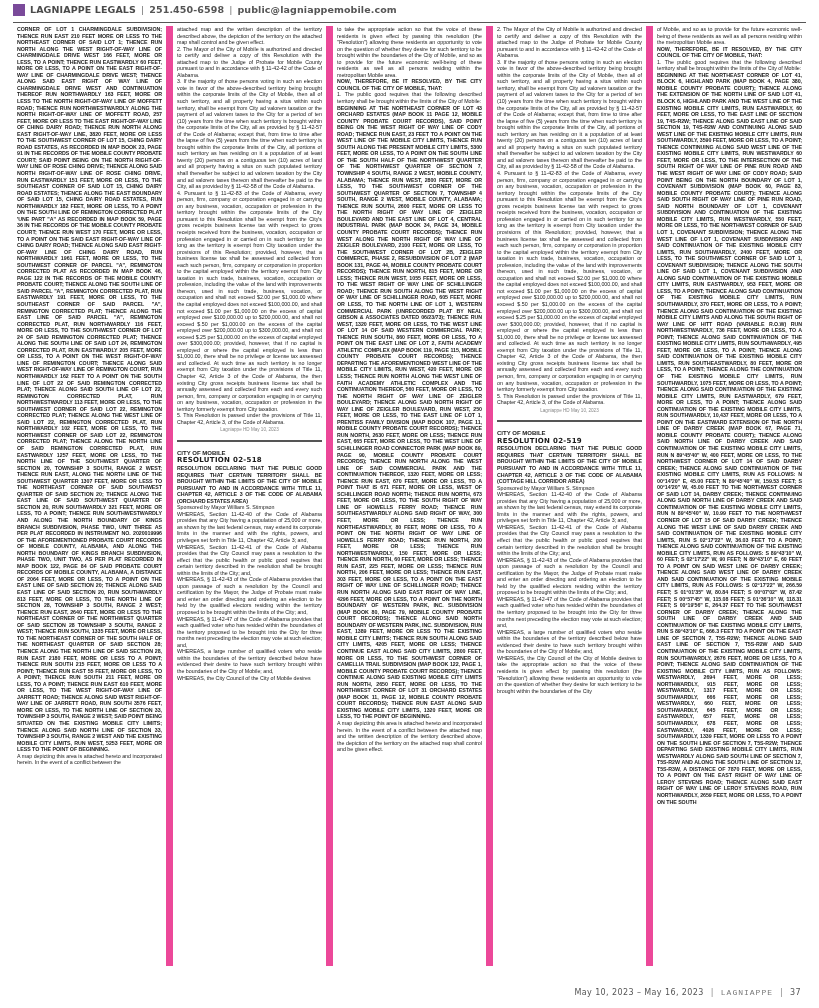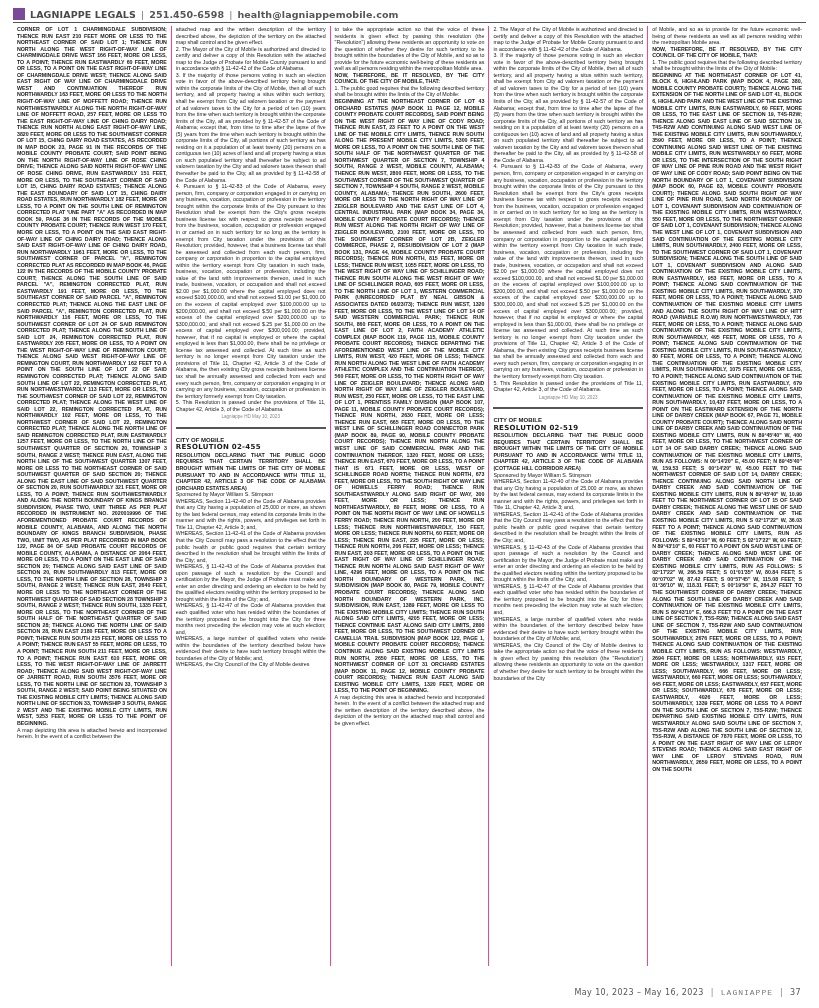--- a/index.html
+++ b/index.html
@@ -1,63 +1,63 @@
 <!DOCTYPE html>
 <html><head>
 <meta charset="utf-8">
 <style>
   html, body { margin: 0; padding: 0; background: #ffffff; }
   body { width: 819px; height: 1008px; position: relative; overflow: hidden; font-family: "Liberation Sans Narrow", "Liberation Sans", sans-serif; color: #1a1a1a; }
-  .header { position: absolute; left: 13px; top: 4px; height: 16px; display: flex; align-items: flex-end; font-family: "DejaVu Sans", sans-serif; font-size: 9.5px; font-weight: bold; color: #555; letter-spacing: 0.1px; white-space: nowrap; }
+  .header { position: absolute; left: 13px; top: 4px; height: 16px; display: flex; align-items: flex-start; font-family: "DejaVu Sans", sans-serif; font-size: 9.5px; font-weight: bold; color: #555; letter-spacing: 0.1px; white-space: nowrap; }
   .header .sq { width: 12px; height: 12px; background: #7a4a9a; margin-right: 5px; }
   .header .sep { margin: 0 5px; font-weight: normal; color: #777; }
   .header .brand { color: #4a4a4a; }
   .header .phone, .header .email { color: #555; font-weight: bold; }
   .rule { position: absolute; left: 13px; right: 13px; top: 22px; height: 1px; background: #555; }
   .cols { position: absolute; left: 13px; top: 26px; right: 13px; height: 940px; display: flex; }
-  .col { flex: 1; padding: 0 4px; border-right: 1px solid #ec4899; overflow: hidden; font-size: 5.3px; line-height: 6.55px; text-align: justify; transform-origin: top left; }
+  .col { flex: 1; padding: 0 4px; border-right: 7px solid #ec4899; overflow: hidden; font-size: 5.3px; line-height: 6.55px; text-align: justify; transform-origin: top left; }
   .col:last-child { border-right: none; }
   .col p { margin: 0; }
   .col .caps { text-transform: uppercase; font-weight: bold; letter-spacing: -0.05px; }
   .col .sig { text-align: center; color: #888; font-size: 4.6px; margin: 2px 0 3px; }
   .col .bar { height: 2px; background: #555; margin: 6px 0 8px; }
   .col .org { font-weight: bold; font-size: 6px; text-transform: uppercase; margin-top: 4px; }
   .col .resno { font-family: "DejaVu Sans", sans-serif; font-weight: 900; font-size: 7px; letter-spacing: 0.3px; margin: 1px 0 1px; }
   .footer { position: absolute; right: 18px; top: 988px; font-family: "DejaVu Sans", sans-serif; font-size: 8px; color: #555; letter-spacing: 0.4px; white-space: nowrap; }
   .footer .pipe { margin: 0 4px; color: #888; }
   .footer .brand { font-family: Liberation Mono, monospace; letter-spacing: 1px; color: #777; }
 </style>
 </head>
 <body>
 
 <div class="header">
   <span class="sq" style="background: rgb(122, 74, 154);"></span>
   <span class="brand">LAGNIAPPE LEGALS</span>
   <span class="sep">|</span>
   <span class="phone">251.450-6598</span>
   <span class="sep">|</span>
-  <span class="email">health@lagniappemobile.com</span>
+  <span class="email">public@lagniappemobile.com</span>
 </div>
 <div class="rule"></div>
 
 <div class="cols">
   <div class="col">
       <p class="caps">CORNER OF LOT 1 CHARMINGDALE SUBDIVISION; THENCE RUN EAST 210 FEET MORE OR LESS TO THE NORTHEAST CORNER OF SAID LOT 1; THENCE RUN NORTH ALONG THE WEST RIGHT-OF-WAY LINE OF CHARMINGDALE DRIVE WEST 166 FEET, MORE OR LESS, TO A POINT; THENCE RUN EASTWARDLY 60 FEET, MORE OR LESS, TO A POINT ON THE EAST RIGHT-OF-WAY LINE OF CHARMINGDALE DRIVE WEST; THENCE ALONG SAID EAST RIGHT OF WAY LINE OF CHARMINGDALE DRIVE WEST AND CONTINUATION THEREOF RUN NORTHWARDLY 163 FEET, MORE OR LESS TO THE NORTH RIGHT-OF-WAY LINE OF MOFFETT ROAD; THENCE RUN NORTHWESTWARDLY ALONG THE NORTH RIGHT-OF-WAY LINE OF MOFFETT ROAD, 257 FEET, MORE OR LESS TO THE EAST RIGHT-OF-WAY LINE OF CHING DAIRY ROAD; THENCE RUN NORTH ALONG EAST RIGHT-OF-WAY LINE, 3820 FEET, MORE OR LESS TO THE SOUTHWEST CORNER OF LOT 15, CHING DAIRY ROAD ESTATES, AS RECORDED IN MAP BOOK 23, PAGE 91 IN THE RECORDS OF THE MOBILE COUNTY PROBATE COURT; SAID POINT BEING ON THE NORTH RIGHT-OF-WAY LINE OF ROSE CHING DRIVE; THENCE ALONG SAID NORTH RIGHT-OF-WAY LINE OF ROSE CHING DRIVE, RUN EASTWARDLY 151 FEET, MORE OR LESS, TO THE SOUTHEAST CORNER OF SAID LOT 15, CHING DAIRY ROAD ESTATES; THENCE ALONG THE EAST BOUNDARY OF SAID LOT 15, CHING DAIRY ROAD ESTATES, RUN NORTHWARDLY 182 FEET, MORE OR LESS, TO A POINT ON THE SOUTH LINE OF REMINGTON CORRECTED PLAT 'UNE PART "A" AS RECORDED IN MAP BOOK 59, PAGE 36 IN THE RECORDS OF THE MOBILE COUNTY PROBATE COURT; THENCE RUN WEST 170 FEET, MORE OR LESS, TO A POINT ON THE SAID EAST RIGHT-OF-WAY LINE OF CHING DAIRY ROAD; THENCE ALONG SAID EAST RIGHT-OF-WAY LINE OF CHING DAIRY ROAD, RUN NORTHWARDLY 1961 FEET, MORE OR LESS, TO THE SOUTHWEST CORNER OF PARCEL "A", REMINGTON CORRECTED PLAT AS RECORDED IN MAP BOOK 46, PAGE 122 IN THE RECORDS OF THE MOBILE COUNTY PROBATE COURT; THENCE ALONG THE SOUTH LINE OF SAID PARCEL "A", REMINGTON CORRECTED PLAT, RUN EASTWARDLY 191 FEET, MORE OR LESS, TO THE SOUTHEAST CORNER OF SAID PARCEL "A", REMINGTON CORRECTED PLAT; THENCE ALONG THE EAST LINE OF SAID PARCEL "A", REMINGTON CORRECTED PLAT, RUN NORTHWARDLY 116 FEET, MORE OR LESS, TO THE SOUTHWEST CORNER OF LOT 24 OF SAID REMINGTON CORRECTED PLAT; THENCE ALONG THE SOUTH LINE OF SAID LOT 24, REMINGTON CORRECTED PLAT, RUN EASTWARDLY 205 FEET, MORE OR LESS, TO A POINT ON THE WEST RIGHT-OF-WAY LINE OF REMINGTON COURT; THENCE ALONG SAID WEST RIGHT-OF-WAY LINE OF REMINGTON COURT, RUN NORTHWARDLY 162 FEET TO A POINT ON THE SOUTH LINE OF LOT 22 OF SAID REMINGTON CORRECTED PLAT; THENCE ALONG SAID SOUTH LINE OF LOT 22, REMINGTON CORRECTED PLAT, RUN NORTHWESTWARDLY 113 FEET, MORE OR LESS, TO THE SOUTHWEST CORNER OF SAID LOT 22, REMINGTON CORRECTED PLAT; THENCE ALONG THE WEST LINE OF SAID LOT 22, REMINGTON CORRECTED PLAT, RUN NORTHWARDLY 102 FEET, MORE OR LESS, TO THE NORTHWEST CORNER OF SAID LOT 22, REMINGTON CORRECTED PLAT; THENCE ALONG THE NORTH LINE OF SAID REMINGTON CORRECTED PLAT, RUN EASTWARDLY 1257 FEET, MORE OR LESS, TO THE NORTH LINE OF THE SOUTHWEST QUARTER OF SECTION 20, TOWNSHIP 3 SOUTH, RANGE 2 WEST; THENCE RUN EAST, ALONG THE NORTH LINE OF THE SOUTHWEST QUARTER 1307 FEET, MORE OR LESS TO THE NORTHEAST CORNER OF SAID SOUTHWEST QUARTER OF SAID SECTION 20; THENCE ALONG THE EAST LINE OF SAID SOUTHWEST QUARTER OF SECTION 20, RUN SOUTHWARDLY 321 FEET, MORE OR LESS, TO A POINT; THENCE RUN SOUTHWESTWARDLY AND ALONG THE NORTH BOUNDARY OF KINGS BRANCH SUBDIVISION, PHASE TWO, UNIT THREE AS PER PLAT RECORDED IN INSTRUMENT NO. 2020019996 OF THE AFOREMENTIONED PROBATE COURT RECORDS OF MOBILE COUNTY, ALABAMA, AND ALONG THE NORTH BOUNDARY OF KINGS BRANCH SUBDIVISION, PHASE TWO, UNIT TWO, AS PER PLAT RECORDED IN MAP BOOK 122, PAGE 84 OF SAID PROBATE COURT RECORDS OF MOBILE COUNTY, ALABAMA, A DISTANCE OF 2064 FEET, MORE OR LESS, TO A POINT ON THE EAST LINE OF SAID SECTION 20; THENCE ALONG SAID EAST LINE OF SAID SECTION 20, RUN SOUTHWARDLY 813 FEET, MORE OR LESS, TO THE NORTH LINE OF SECTION 28, TOWNSHIP 3 SOUTH, RANGE 2 WEST; THENCE RUN EAST, 2640 FEET, MORE OR LESS TO THE NORTHEAST CORNER OF THE NORTHWEST QUARTER OF SAID SECTION 28 TOWNSHIP 3 SOUTH, RANGE 2 WEST; THENCE RUN SOUTH, 1335 FEET, MORE OR LESS, TO THE NORTHEAST CORNER OF THE SOUTH HALF OF THE NORTHEAST QUARTER OF SAID SECTION 28; THENCE ALONG THE NORTH LINE OF SAID SECTION 28, RUN EAST 2180 FEET, MORE OR LESS TO A POINT; THENCE RUN SOUTH 215 FEET, MORE OR LESS TO A POINT; THENCE RUN EAST 55 FEET, MORE OR LESS, TO A POINT; THENCE RUN SOUTH 211 FEET, MORE OR LESS, TO A POINT; THENCE RUN EAST 610 FEET, MORE OR LESS, TO THE WEST RIGHT-OF-WAY LINE OF JARRETT ROAD; THENCE ALONG SAID WEST RIGHT-OF-WAY LINE OF JARRETT ROAD, RUN SOUTH 3576 FEET, MORE OR LESS, TO THE NORTH LINE OF SECTION 33, TOWNSHIP 3 SOUTH, RANGE 2 WEST; SAID POINT BEING SITUATED ON THE EXISTING MOBILE CITY LIMITS; THENCE ALONG SAID NORTH LINE OF SECTION 33, TOWNSHIP 3 SOUTH, RANGE 2 WEST AND THE EXISTING MOBILE CITY LIMITS, RUN WEST, 5253 FEET, MORE OR LESS TO THE POINT OF BEGINNING.</p>
       <p> A map depicting this area is attached hereto and incorporated herein. In the event of a conflict between the</p>
     </div>
   <div class="col">
       <p>attached map and the written description of the territory described above, the depiction of the territory on the attached map shall control and be given effect.</p>
       <p>2.  The Mayor of the City of Mobile is authorized and directed to certify and deliver a copy of this Resolution with the attached map to the Judge of Probate for Mobile County pursuant to and in accordance with § 11-42-42 of the Code of Alabama.</p>
       <p>3.  If the majority of those persons voting in such an election vote in favor of the above-described territory being brought within the corporate limits of the City of Mobile, then all of such territory, and all property having a situs within such territory, shall be exempt from City ad valorem taxation or the payment of ad valorem taxes to the City for a period of ten (10) years from the time when such territory is brought within the corporate limits of the City, all as provided by § 11-42-57 of the Code of Alabama; except that, from time to time after the lapse of five (5) years from the time when such territory is brought within the corporate limits of the City, all portions of such territory as has residing on it a population of at least twenty (20) persons on a contiguous ten (10) acres of land and all property having a situs on such populated territory shall thereafter be subject to ad valorem taxation by the City and ad valorem taxes thereon shall thereafter be paid to the City, all as provided by § 11-42-58 of the Code of Alabama.</p>
       <p>4.  Pursuant to § 11-42-83 of the Code of Alabama, every person, firm, company or corporation engaged in or carrying on any business, vocation, occupation or profession in the territory brought within the corporate limits of the City pursuant to this Resolution shall be exempt from the City's gross receipts business license tax with respect to gross receipts received from the business, vocation, occupation or profession engaged in or carried on in such territory for so long as the territory is exempt from City taxation under the provisions of this Resolution; provided, however, that a business license tax shall be assessed and collected from each such person, firm, company or corporation in proportion to the capital employed within the territory exempt from City taxation in such trade, business, vocation, occupation or profession, including the value of the land with improvements thereon, used in such trade, business, vocation, or occupation and shall not exceed $2.00 per $1,000.00 where the capital employed does not exceed $100,000.00, and shall not exceed $1.00 per $1,000.00 on the excess of capital employed over $100,000.00 up to $200,000.00, and shall not exceed $.50 per $1,000.00 on the excess of the capital employed over $200,000.00 up to $300,000.00, and shall not exceed $.25 per $1,000.00 on the excess of capital employed over $300,000.00; provided, however, that if no capital is employed or where the capital employed is less than $1,000.00, there shall be no privilege or license tax assessed and collected.  At such time as such territory is no longer exempt from City taxation under the provisions of Title 11, Chapter 42, Article 3 of the Code of Alabama, the then existing City gross receipts business license tax shall be annually assessed and collected from each and every such person, firm, company or corporation engaging in or carrying on any business, vocation, occupation or profession in the territory formerly exempt from City taxation.</p>
       <p>5.  This Resolution is passed under the provisions of Title 11, Chapter 42, Article 3, of the Code of Alabama.</p>
       <p class="sig">Lagniappe HD May 10, 2023</p>
       <div class="bar"></div>
       <p class="org">CITY OF MOBILE</p>
-      <p class="resno">RESOLUTION 02-455</p>
+      <p class="resno">RESOLUTION 02-518</p>
       <p class="caps">RESOLUTION DECLARING THAT THE PUBLIC GOOD REQUIRES THAT CERTAIN TERRITORY SHALL BE BROUGHT WITHIN THE LIMITS OF THE CITY OF MOBILE PURSUANT TO AND IN ACCORDANCE WITH TITLE 11, CHAPTER 42, ARTICLE 3 OF THE CODE OF ALABAMA (ORCHARD ESTATES AREA)</p>
       <p>Sponsored by Mayor William S. Stimpson</p>
       <p>WHEREAS, Section 11-42-40 of the Code of Alabama provides that any City having a population of 25,000 or more, as shown by the last federal census, may extend its corporate limits in the manner and with the rights, powers, and privileges set forth in Title 11, Chapter 42, Article 3; and,</p>
       <p>WHEREAS, Section 11-42-41 of the Code of Alabama provides that the City Council may pass a resolution to the effect that the public health or public good requires that certain territory described in the resolution shall be brought within the limits of the City; and,</p>
       <p>WHEREAS, § 11-42-43 of the Code of Alabama provides that upon passage of such a resolution by the Council and certification by the Mayor, the Judge of Probate must make and enter an order directing and ordering an election to be held by the qualified electors residing within the territory proposed to be brought within the limits of the City; and,</p>
       <p>WHEREAS, § 11-42-47 of the Code of Alabama provides that each qualified voter who has resided within the boundaries of the territory proposed to be brought into the City for three months next preceding the election may vote at such election; and,</p>
       <p>WHEREAS, a large number of qualified voters who reside within the boundaries of the territory described below have evidenced their desire to have such territory brought within the boundaries of the City of Mobile; and,</p>
       <p>WHEREAS, the City Council of the City of Mobile desires</p>
     </div>
   <div class="col">

